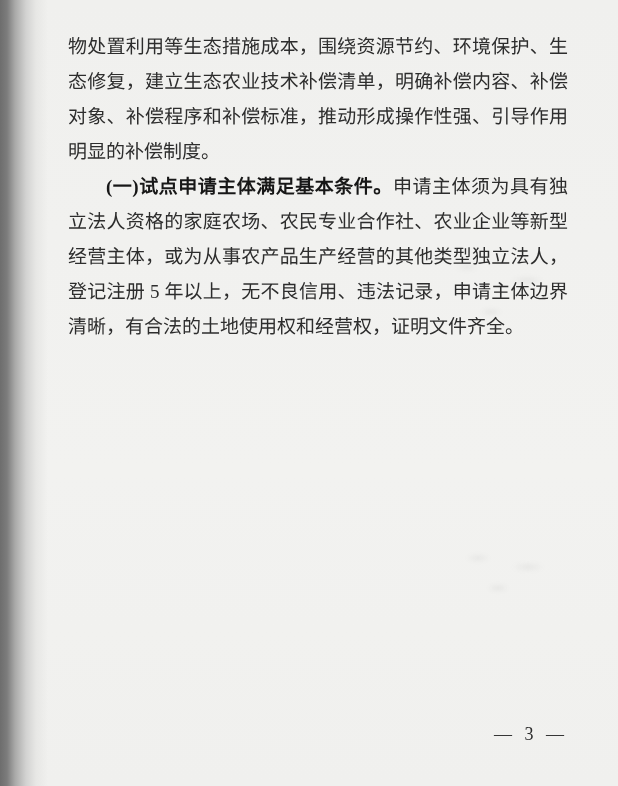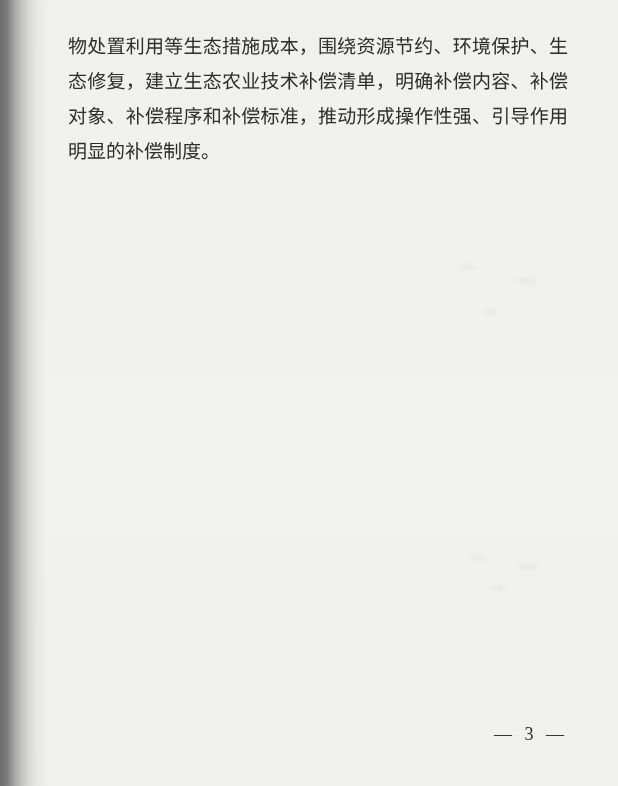--- a/index.html
+++ b/index.html
@@ -93,20 +93,21 @@
   <div class="smudge s1"></div>
   <div class="smudge s2"></div>
 
   <div class="content">
 
     <p class="no-indent">物处置利用等生态措施成本，围绕资源节约、环境保护、生态修复，建立生态农业技术补偿清单，明确补偿内容、补偿对象、补偿程序和补偿标准，推动形成操作性强、引导作用明显的补偿制度。</p>
 
 
 
 
+    <p><span class="lead">(一)试点申请主体满足基本条件。</span><span>申请主体须为具有独立法人资格的家庭农场、农民专业合作社、农业企业等新型经营主体，或为从事农产品生产经营的其他类型独立法人，登记注册 5 年以上，无不良信用、违法记录，申请主体边界清晰，有合法的土地使用权和经营权，证明文件齐全。</span></p>
 
 
     <p></p>
 
   </div>
 
   <div class="page-number">— 3 —</div>
 
 </div>
 

